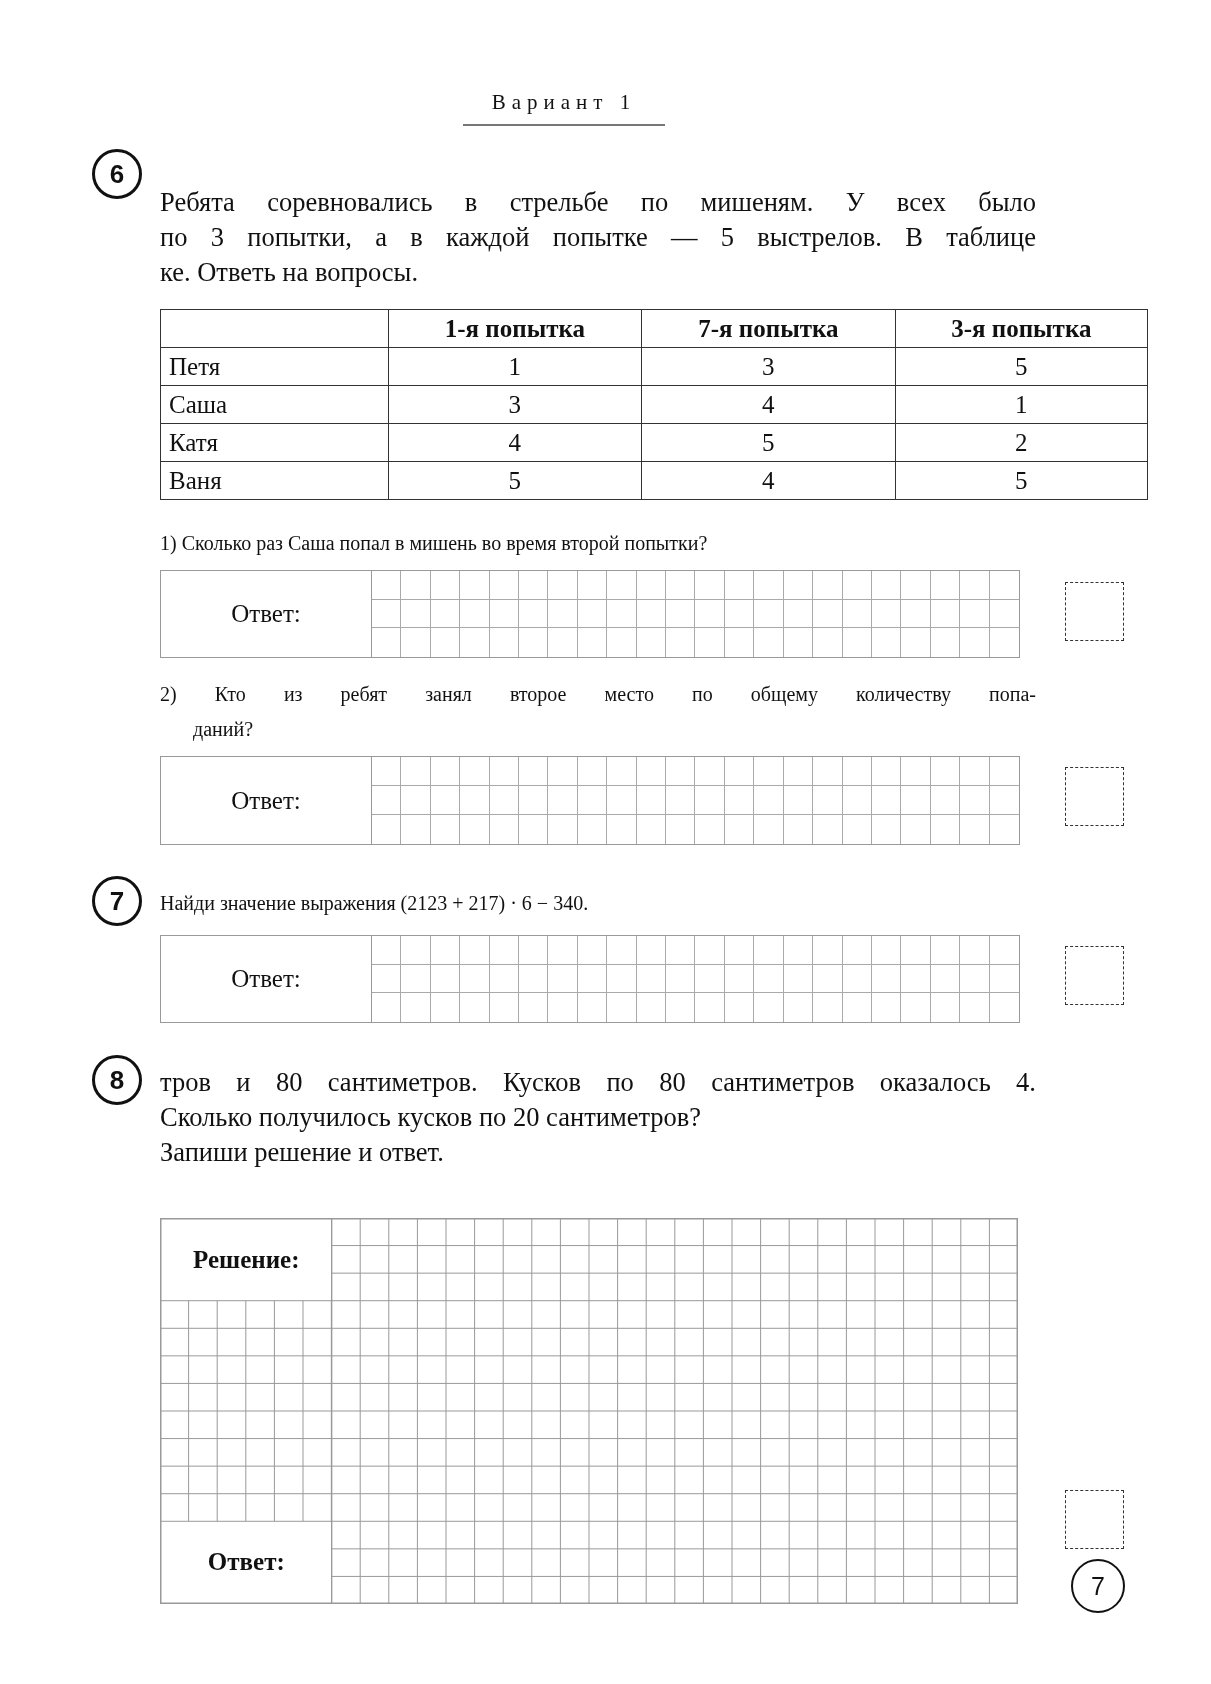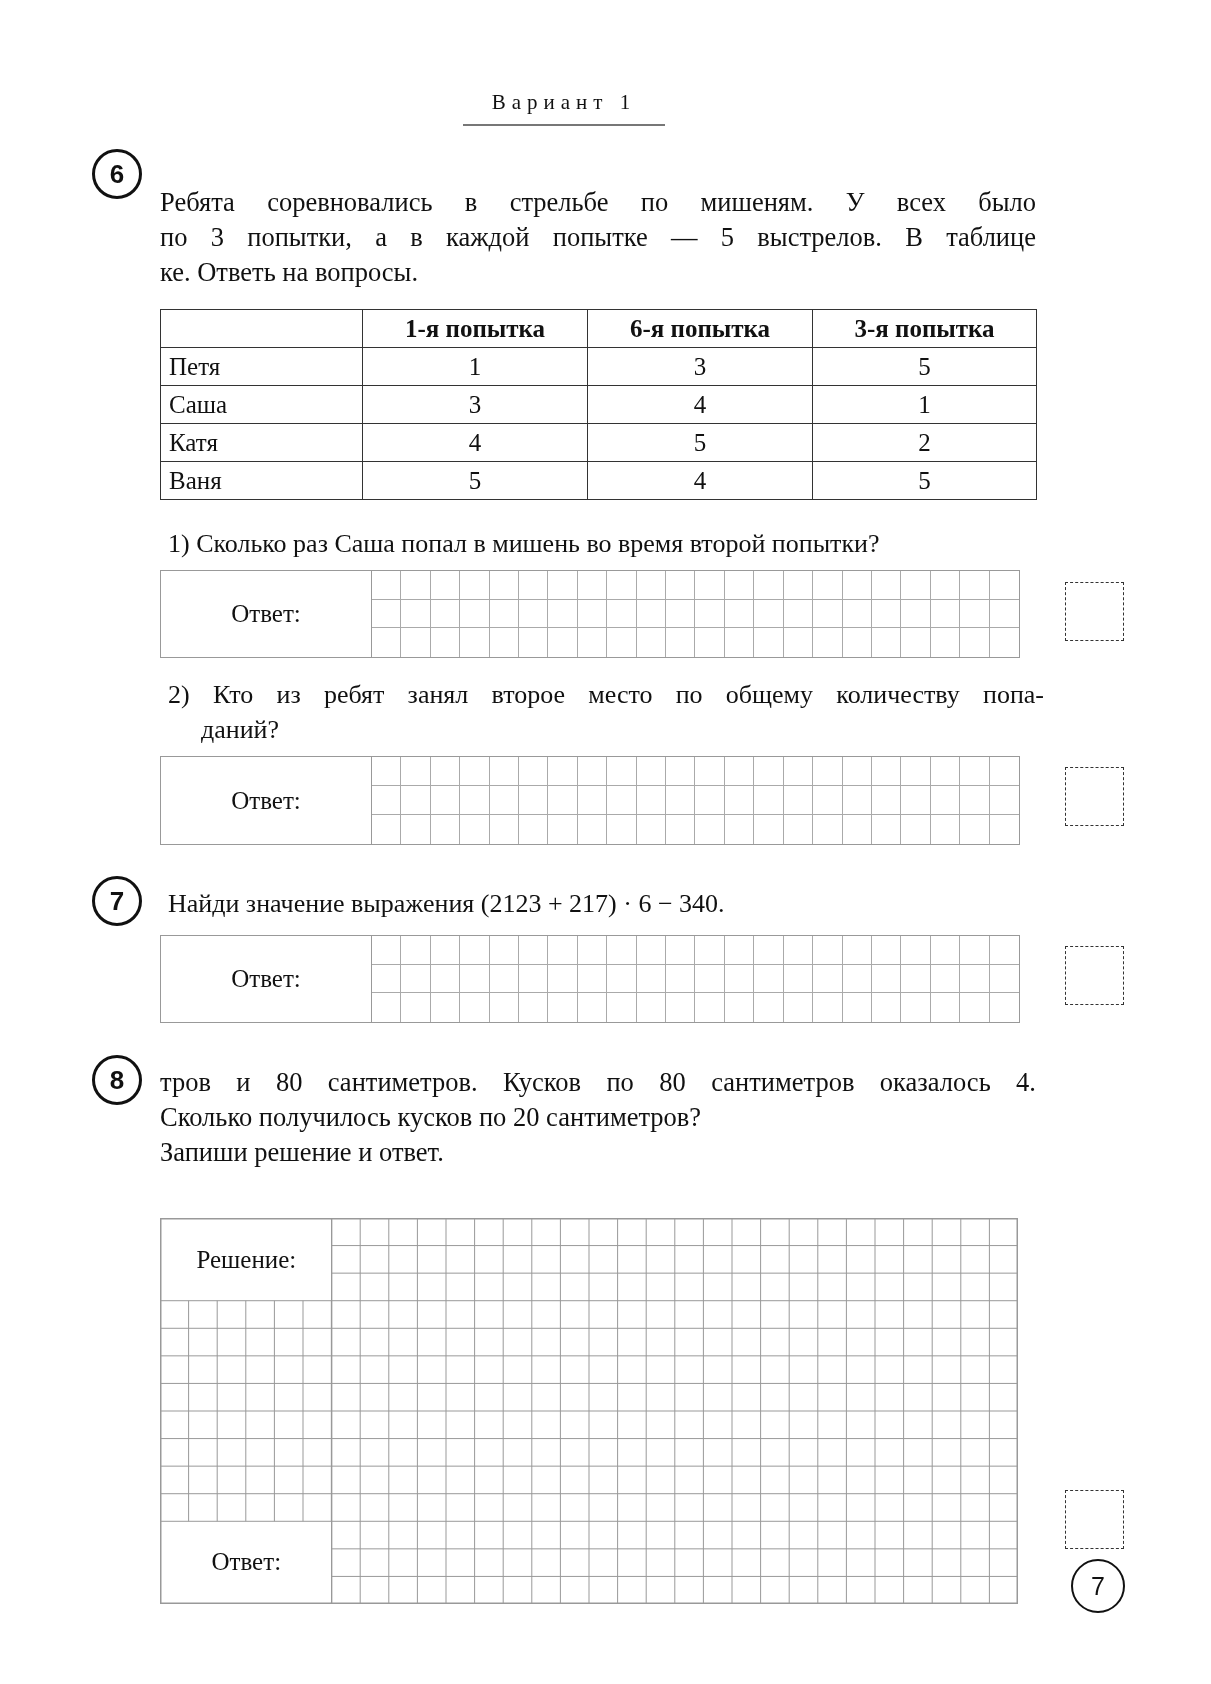--- a/index.html
+++ b/index.html
@@ -8,27 +8,27 @@
   .abs { position: absolute; }
   .header { left: 463px; width: 202px; top: 90px; text-align: center; font-size: 21px;
             letter-spacing: 6px; }
   .header-line { left: 463px; top: 124px; width: 202px; height: 2px; background: #777; }
   .qnum { width: 44px; height: 44px; border: 3px solid #111; border-radius: 50%;
           display: flex; align-items: center; justify-content: center;
           font-family: "Liberation Sans", "DejaVu Sans", sans-serif; font-weight: bold; font-size: 26px; box-sizing: content-box; }
   .para { left: 160px; width: 876px; font-size: 26.5px; line-height: 35px; text-align: justify; }
   .para .ln { display: block; text-align: justify; text-align-last: justify; white-space: nowrap; }
   .para .ln.last { text-align-last: left; }
-  table.scores { border-collapse: collapse; left: 160px; top: 309px; width: 877px;
+  table.scores { border-collapse: collapse; left: 160px; top: 309px; width: 988px;
                  font-size: 25px; }
   table.scores td, table.scores th { border: 1.5px solid #333; height: 37px; padding: 0 8px; }
   table.scores th { font-weight: bold; text-align: center; }
   table.scores td.num { text-align: center; }
   table.scores td.name { text-align: left; }
-  .subq { left: 168px; width: 876px; font-size: 26px; line-height: 35px; }
+  .subq { left: 160px; width: 876px; font-size: 20px; line-height: 35px; }
   .subq .indent { padding-left: 33px; display: block; }
   .ansbox { border: 1.5px solid #999; box-sizing: border-box; display: flex; }
   .anslabel { display: flex; align-items: center; justify-content: center;
               font-size: 25px; border-right: 1.5px solid #999; flex: 0 0 auto; }
   .anscells { display: grid; flex: 1; }
   .anscells div { border-right: 1px solid #aaa; border-bottom: 1px solid #aaa; }
   .dashed { border: 1.5px dashed #333; box-sizing: border-box; }
   .pageno { width: 50px; height: 50px; border: 2px solid #111; border-radius: 50%;
             display: flex; align-items: center; justify-content: center;
             font-family: "Liberation Sans", "DejaVu Sans", sans-serif; font-size: 25px; }
@@ -54,21 +54,21 @@
   <colgroup>
       <col style="width:202px">
       <col style="width:225px">
       <col style="width:225px">
       <col style="width:224px">
     </colgroup>
   <tbody>
       <tr>
     <th></th>
     <th>1-я попытка</th>
-    <th>6-я попытка</th>
+    <th>7-я попытка</th>
     <th>3-я попытка</th>
   </tr>
   <tr>
     <td class="name">Петя</td>
     <td class="num">1</td>
     <td class="num">3</td>
     <td class="num">5</td>
   </tr>
   <tr>
     <td class="name">Саша</td>
@@ -321,21 +321,21 @@
 
 <div class="abs qnum" style="left:92px; top:1055px;">
   <span>8</span>
 </div>
 <div class="abs para" style="top:1065px;">
   <span class="ln">тров и 80 сантиметров. Кусков по 80 сантиметров оказалось 4.</span>
   <span class="ln last">Сколько получилось кусков по 20 сантиметров?</span>
   <span class="ln last">Запиши решение и ответ.</span>
 </div>
 
-<div class="abs" id="solution-grid" style="left:160px; top:1218px; width:858px; height:336px;">
+<div class="abs" id="solution-grid" style="left:160px; top:1218px; width:858px; height:336px;font-weight:bold;">
   <svg id="grid-svg" width="858" height="386" style="position:absolute; left:0; top:0;">
       <line x1="28.6" y1="82.71428571428572" x2="28.6" y2="303.2857142857143" stroke="#999" stroke-width="1"></line>
       <line x1="57.2" y1="82.71428571428572" x2="57.2" y2="303.2857142857143" stroke="#999" stroke-width="1"></line>
       <line x1="85.80000000000001" y1="82.71428571428572" x2="85.80000000000001" y2="303.2857142857143" stroke="#999" stroke-width="1"></line>
       <line x1="114.4" y1="82.71428571428572" x2="114.4" y2="303.2857142857143" stroke="#999" stroke-width="1"></line>
       <line x1="143" y1="82.71428571428572" x2="143" y2="303.2857142857143" stroke="#999" stroke-width="1"></line>
       <line x1="171.60000000000002" y1="0" x2="171.60000000000002" y2="386" stroke="#999" stroke-width="1.5"></line>
       <line x1="200.20000000000002" y1="0" x2="200.20000000000002" y2="386" stroke="#999" stroke-width="1"></line>
       <line x1="228.8" y1="0" x2="228.8" y2="386" stroke="#999" stroke-width="1"></line>
       <line x1="257.40000000000003" y1="0" x2="257.40000000000003" y2="386" stroke="#999" stroke-width="1"></line>

